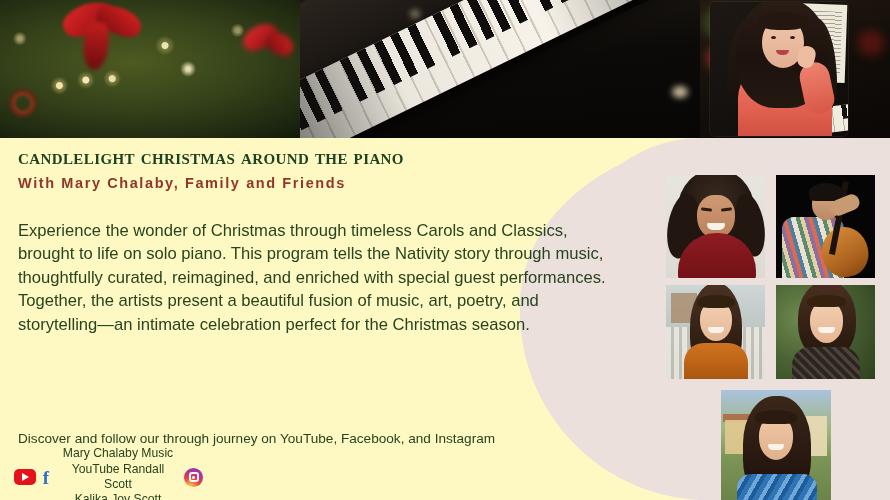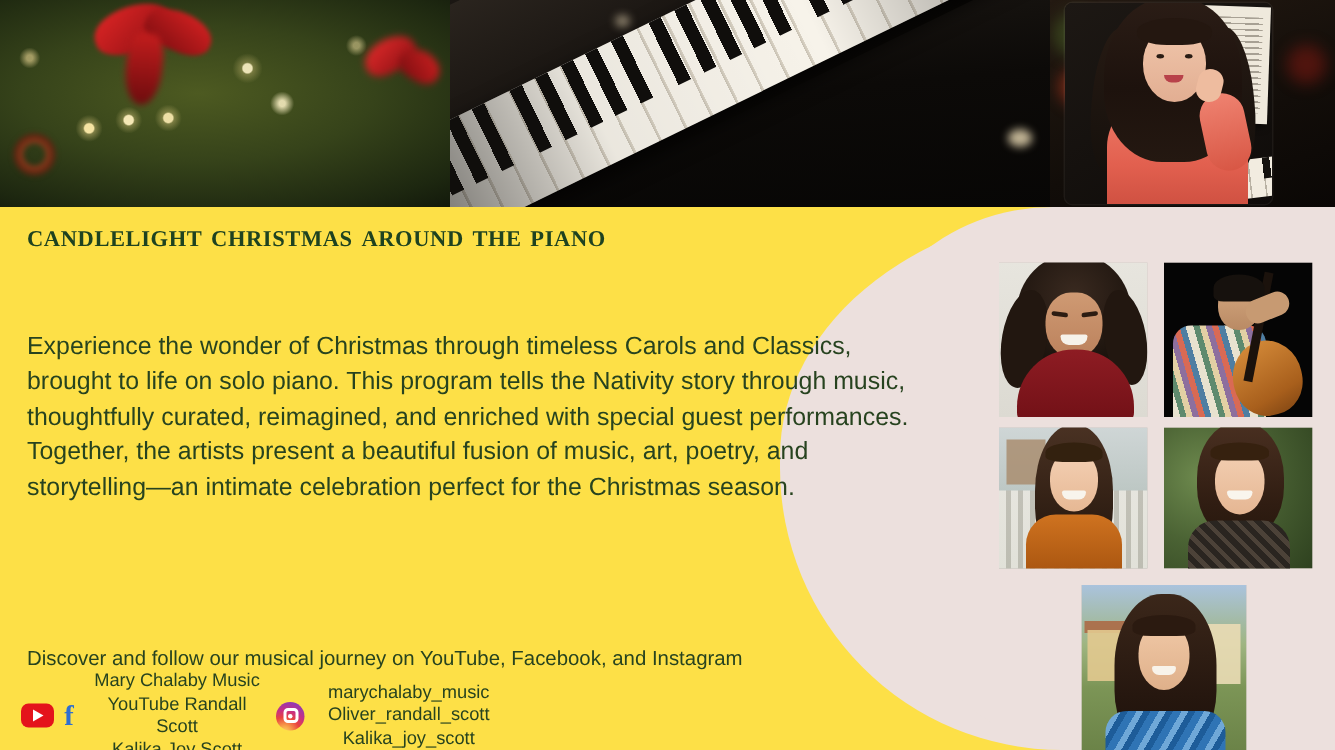--- a/index.html
+++ b/index.html
@@ -1,20 +1,20 @@
 <!DOCTYPE html>
 <html><head>
 <meta charset="utf-8">
 <style>
   html,body{margin:0;padding:0;}
   body{
     width:890px;height:500px;overflow:hidden;background:#ffffff;
     font-family:"Liberation Sans", sans-serif;
   }
-  .poster{position:relative;width:890px;height:500px;overflow:hidden;background:#fde047;}
+  .poster{position:relative;width:890px;height:500px;overflow:hidden;background:#fef9c3;}
 
   
   .banner{position:absolute;left:0;top:0;width:890px;height:138px;overflow:hidden;background:#0b0a07;}
   .banner-tree{
     position:absolute;left:0;top:0;width:330px;height:138px;
     background:
       radial-gradient(circle at 18% 62%, rgba(255,236,170,.95) 0 3px, rgba(255,230,150,.35) 4px, transparent 9px),
       radial-gradient(circle at 26% 58%, rgba(255,240,190,.95) 0 3px, rgba(255,230,150,.3) 4px, transparent 9px),
       radial-gradient(circle at 34% 57%, rgba(255,238,180,.9) 0 3px, rgba(255,230,150,.3) 4px, transparent 9px),
       radial-gradient(circle at 50% 33%, rgba(255,244,200,.9) 0 3px, rgba(255,230,150,.28) 4px, transparent 10px),
@@ -277,33 +277,31 @@
       <div class="p-arm"></div>
       <div class="p-hand"></div>
     </div>
   </div>
 
   <div class="blob"></div>
   <div class="blob2"></div>
 
   <div class="content">
     <div class="title">Candlelight Christmas Around the Piano</div>
+    <div class="subtitle">With Mary Chalaby, Family and Friends</div>
     <p class="para1">Experience the wonder of Christmas through timeless Carols and Classics, brought to life on solo piano. This program tells the Nativity story through music, thoughtfully curated, reimagined, and enriched with special guest performances. Together, the artists present a beautiful fusion of music, art, poetry, and storytelling—an intimate celebration perfect for the Christmas season.</p>
-    <div class="discover">Discover and follow our musical journey on YouTube, Facebook, and Instagram</div>
+    <div class="discover">Discover and follow our through journey on YouTube, Facebook, and Instagram</div>
 
     <div class="social">
       <div class="yt"></div>
       <div class="fb">f</div>
       <div class="names" style="white-space:pre-line;">Mary Chalaby Music
 YouTube Randall Scott
 Kalika Joy Scott</div>
       <div class="ig"></div>
-      <div class="handles" style="white-space:pre-line;">marychalaby_music
-Oliver_randall_scott
-Kalika_joy_scott</div>
     </div>
   </div>
 
   <div class="ph p1">
     <div class="sub"></div>
     <div class="hair"></div>
     <div class="hl"></div>
     <div class="hr"></div>
     <div class="face"></div>
     <div class="eyebrow l"></div>

